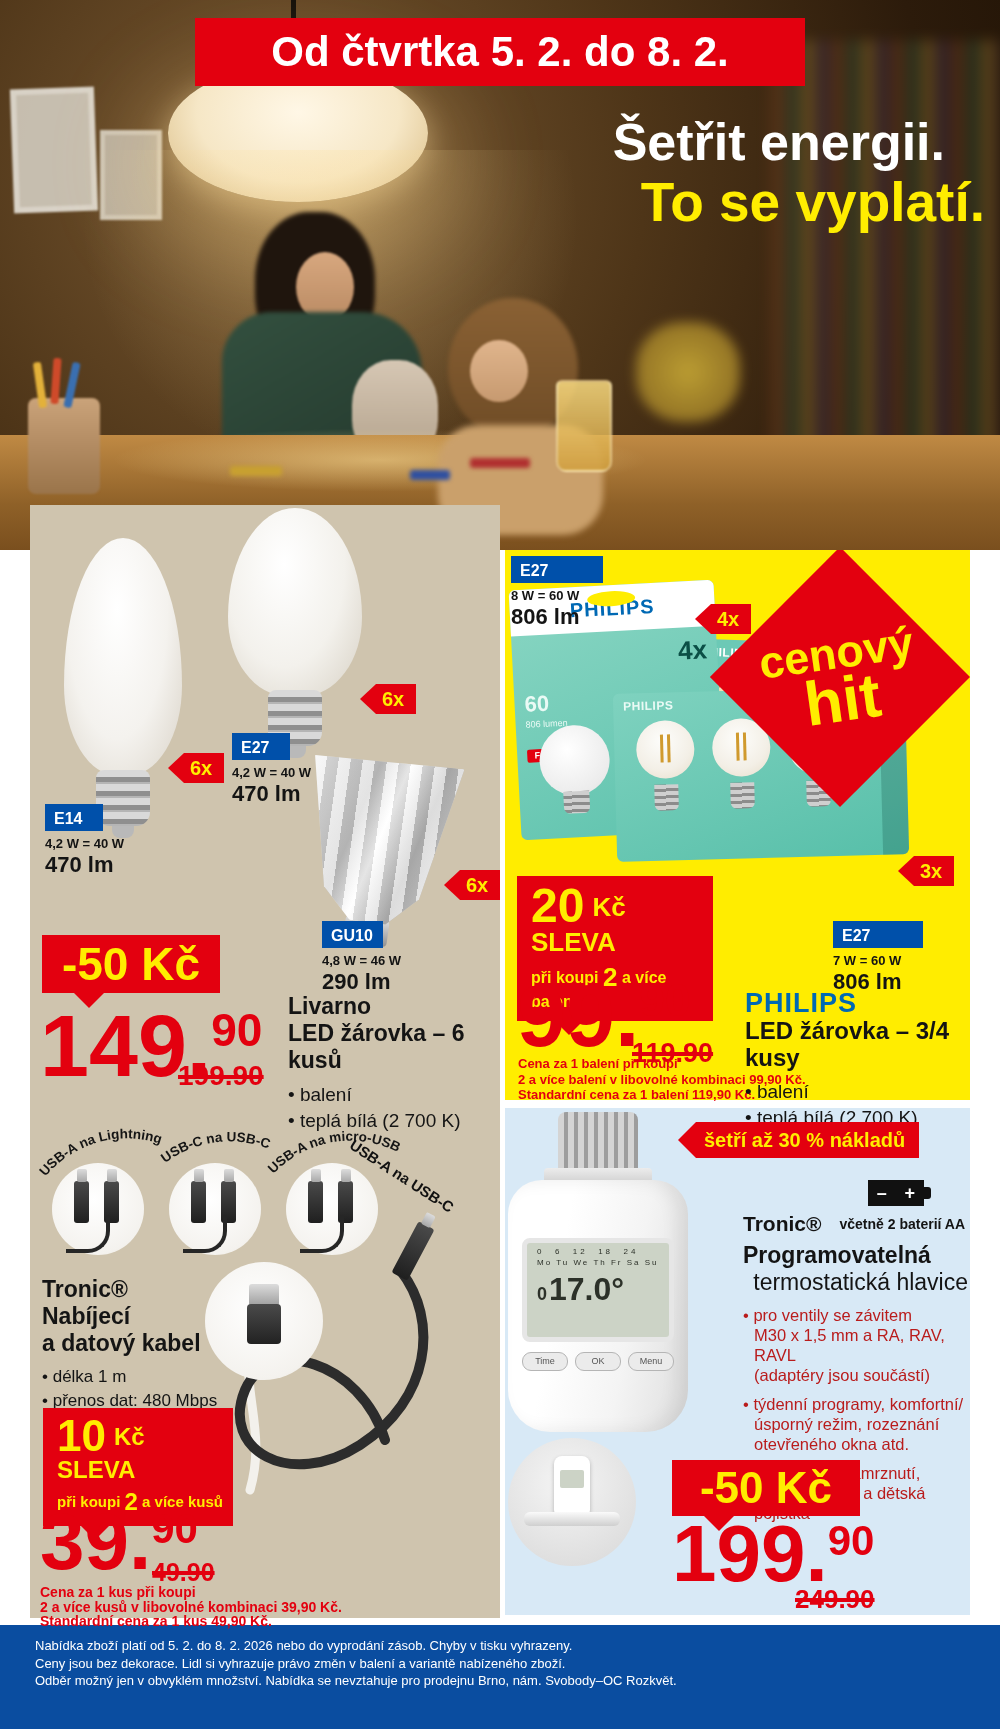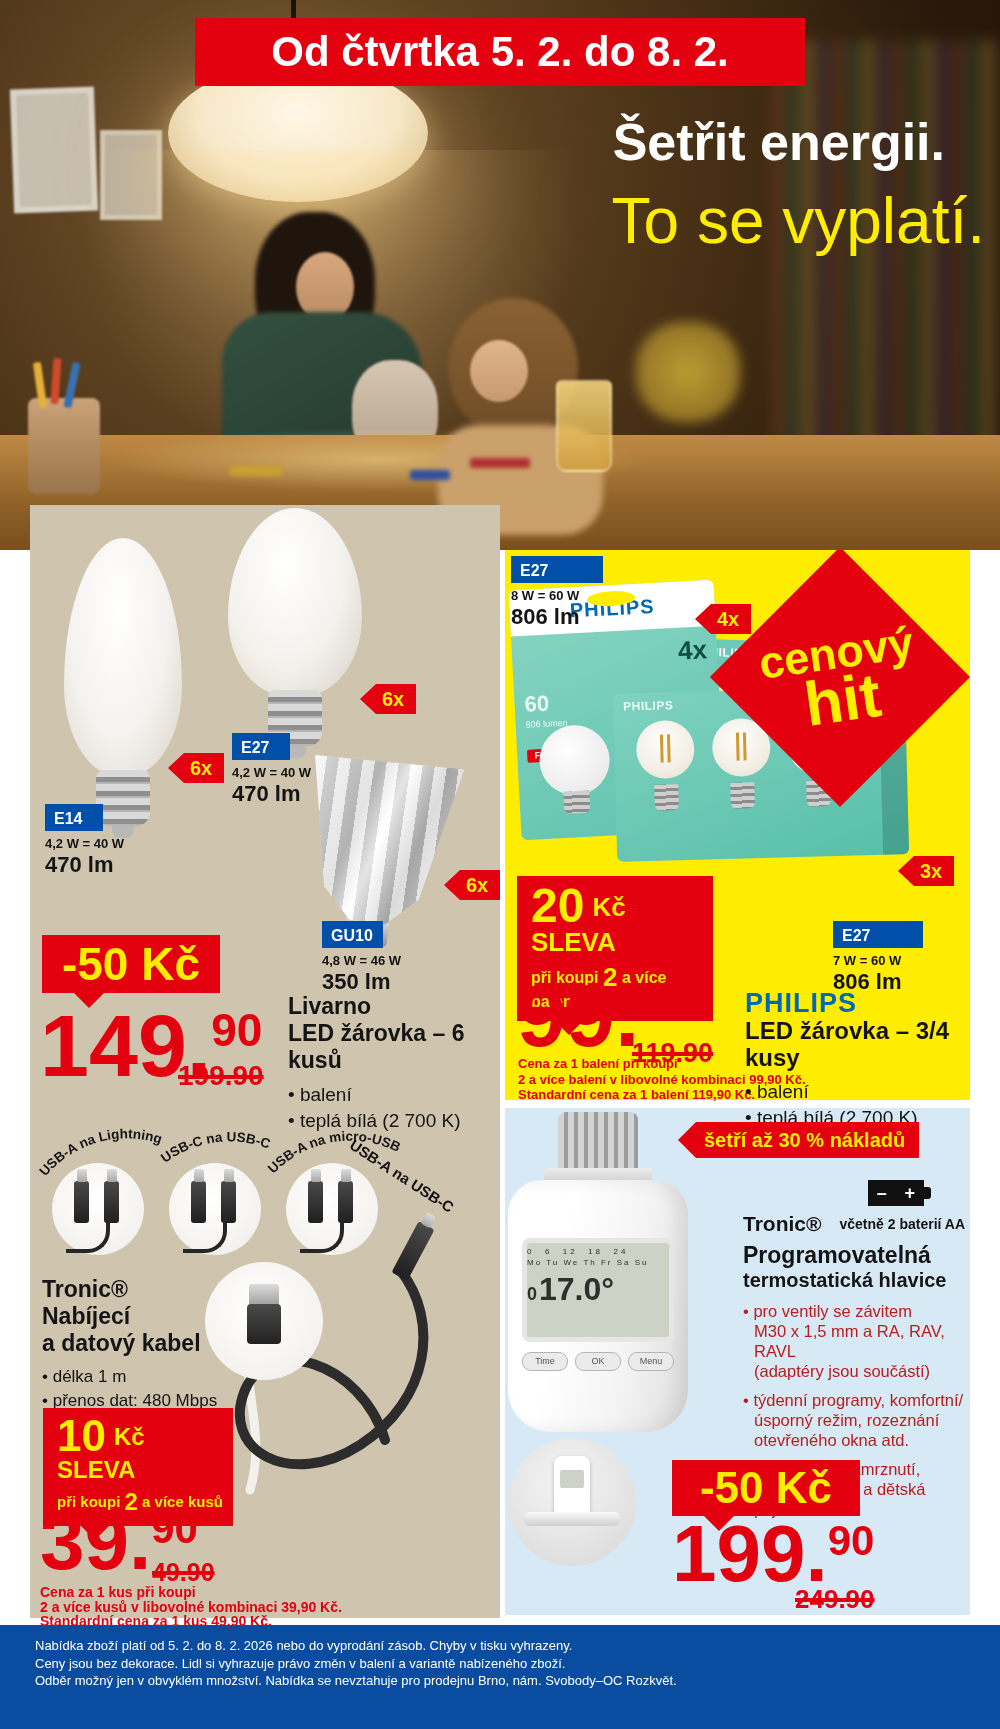--- a/index.html
+++ b/index.html
@@ -32,21 +32,21 @@
   .ph-tglow{position:absolute;left:110px;top:428px;width:540px;height:64px;background:radial-gradient(ellipse,rgba(255,230,160,.5),transparent 70%);}
   .ph-cup{position:absolute;left:28px;top:398px;width:72px;height:96px;background:linear-gradient(#caa37a,#9a744a);border-radius:8px;filter:blur(1px);}
   .ph-pen{position:absolute;width:8px;height:46px;border-radius:3px;filter:blur(1px);}
   .ph-glass{position:absolute;left:556px;top:380px;width:52px;height:88px;background:linear-gradient(rgba(250,220,130,.85),rgba(210,160,60,.8));border-radius:6px 6px 10px 10px;border:2px solid rgba(255,255,255,.35);filter:blur(1px);}
   .ph-flowers{position:absolute;left:636px;top:322px;width:104px;height:100px;background:radial-gradient(#d9b93a,#a8862a 70%);border-radius:45%;filter:blur(6px);opacity:.8;}
   .ph-craft{position:absolute;height:10px;border-radius:3px;filter:blur(2px);}
 
   .date-banner{position:absolute;left:195px;top:18px;width:610px;height:68px;background:#e3000f;
                display:flex;align-items:center;justify-content:center;color:#fff;font-size:42px;font-weight:700;}
   .hl1{position:absolute;right:55px;top:112px;color:#fff;font-size:52px;font-weight:700;}
-  .hl2{position:absolute;right:15px;top:184px;color:#ffed00;font-size:64px;font-weight:400;}
+  .hl2{position:absolute;right:15px;top:170px;color:#ffed00;font-size:55px;font-weight:700;}
 
   
   .panel-beige{position:absolute;left:30px;top:505px;width:470px;height:1113px;background:#cfc4ae;}
   .panel-yellow{position:absolute;left:505px;top:550px;width:465px;height:550px;background:#ffed00;overflow:hidden;}
   .panel-lblue{position:absolute;left:505px;top:1108px;width:465px;height:507px;background:#d8e9f6;}
   .footer{position:absolute;left:0;top:1625px;width:1000px;height:104px;background:#0a4da0;}
   .footer-text{position:absolute;left:35px;top:1637px;color:#fff;font-size:13px;line-height:17.5px;}
 
   
   .spec{position:absolute;z-index:6;}
@@ -148,21 +148,21 @@
   .diag-label{position:absolute;z-index:5;font-weight:700;font-size:15px;color:#111;transform:rotate(33deg);transform-origin:0 0;white-space:nowrap;}
 
   
   .th-cap{position:absolute;left:558px;top:1112px;width:80px;height:62px;z-index:4;border-radius:8px 8px 4px 4px;
           background:repeating-linear-gradient(90deg,#d4d4d4 0 6px,#9d9d9d 6px 10px);}
   .th-collar{position:absolute;left:544px;top:1168px;width:108px;height:16px;background:linear-gradient(#ececec,#cfcfcf);z-index:4;border-radius:4px;}
   .th-body{position:absolute;left:508px;top:1180px;width:180px;height:252px;z-index:4;
            background:linear-gradient(100deg,#ffffff 30%,#f4f4f4 65%,#dedede);border-radius:34px 34px 42px 42px;
            box-shadow:inset -10px 0 18px rgba(0,0,0,.08);}
   .th-lcd{position:absolute;left:14px;top:58px;width:152px;height:104px;background:#ccd3c6;border:5px solid #e6e6e6;
-          border-radius:8px;box-sizing:border-box;padding:4px 0;color:#2c3129;}
+          border-radius:8px;box-sizing:border-box;padding:4px 10px;color:#2c3129;}
   .th-scale{font-size:8px;letter-spacing:3px;white-space:pre;}
   .th-days{font-size:8px;letter-spacing:2px;margin-top:2px;}
   .th-val{font-family:Liberation Sans, sans-serif;font-weight:700;font-size:32px;margin-top:4px;}
   .th-val .pre{font-size:18px;margin-right:2px;}
   .th-btns{position:absolute;left:14px;top:172px;width:152px;display:flex;justify-content:space-between;}
   .th-btn{width:44px;height:17px;background:#ebebeb;border:1px solid #b5b5b5;border-radius:9px;
           font-size:9px;color:#555;text-align:center;line-height:16px;}
   .th-inset{position:absolute;left:508px;top:1438px;width:128px;height:128px;border-radius:50%;z-index:4;
             background:radial-gradient(circle at 45% 35%,#f5f5f5,#d7d7d7);}
   .th-mini{position:absolute;left:46px;top:18px;width:36px;height:62px;background:#fff;border-radius:8px;box-shadow:0 2px 4px rgba(0,0,0,.25);}
@@ -172,21 +172,21 @@
   .save-banner{position:absolute;left:678px;top:1122px;z-index:6;height:36px;background:#e3000f;color:#ffed00;
                font-weight:700;font-size:20px;display:flex;align-items:center;padding:0 14px 0 26px;
                clip-path:polygon(18px 0,100% 0,100% 100%,18px 100%,0 50%);}
   .battery{position:absolute;left:868px;top:1180px;width:56px;height:26px;background:#111;z-index:6;
            display:flex;align-items:center;justify-content:space-around;color:#fff;font-weight:700;font-size:18px;}
   .battery::after{content:"";position:absolute;right:-7px;top:7px;width:7px;height:12px;background:#111;border-radius:0 3px 3px 0;}
   .batt-note{position:absolute;left:820px;top:1216px;width:145px;text-align:right;font-size:14px;font-weight:700;color:#141414;z-index:6;}
   .thermo-text{position:absolute;left:743px;top:1212px;z-index:6;color:#141414;width:225px;}
   .thermo-text .brand{font-size:21px;font-weight:700;}
   .thermo-text .t1{font-size:23px;font-weight:700;margin-top:6px;}
-  .thermo-text .t2{font-size:20px;font-weight:700;}
+  .thermo-text .t2{font-size:23px;font-weight:400;text-align:right;}
   .tb{font-size:16.5px;line-height:20px;margin-top:9px;color:#b91c1c;}
   .tb .first::before{content:"• ";}
   .tb .cont{display:block;padding-left:11px;}
 </style>
 </head>
 <body>
 
 <div class="page">
 
   <div class="photo">
@@ -288,21 +288,21 @@
     <div class="lumen">470 lm</div>
   </div>
   <div class="spec" style="left:232px;top:733px;">
     <span class="socket">E27</span>
     <div class="watt">4,2 W = 40 W</div>
     <div class="lumen">470 lm</div>
   </div>
   <div class="spec" style="left:322px;top:921px;">
     <span class="socket">GU10</span>
     <div class="watt">4,8 W = 46 W</div>
-    <div class="lumen">350 lm</div>
+    <div class="lumen">290 lm</div>
   </div>
 
   <div class="minus-badge" style="left:42px;top:935px;width:178px;height:58px;font-size:46px;">-50 Kč</div>
 
   <div class="price" style="left:40px;top:1002px;font-size:88px;">
     <span>149</span><span>.</span><span class="p-dec" style="font-size:46px;">90</span>
   </div>
   <div class="p-old" style="left:178px;top:1060px;font-size:28px;">199.90</div>
 
   <div class="prod" style="left:288px;top:993px;width:212px;">

